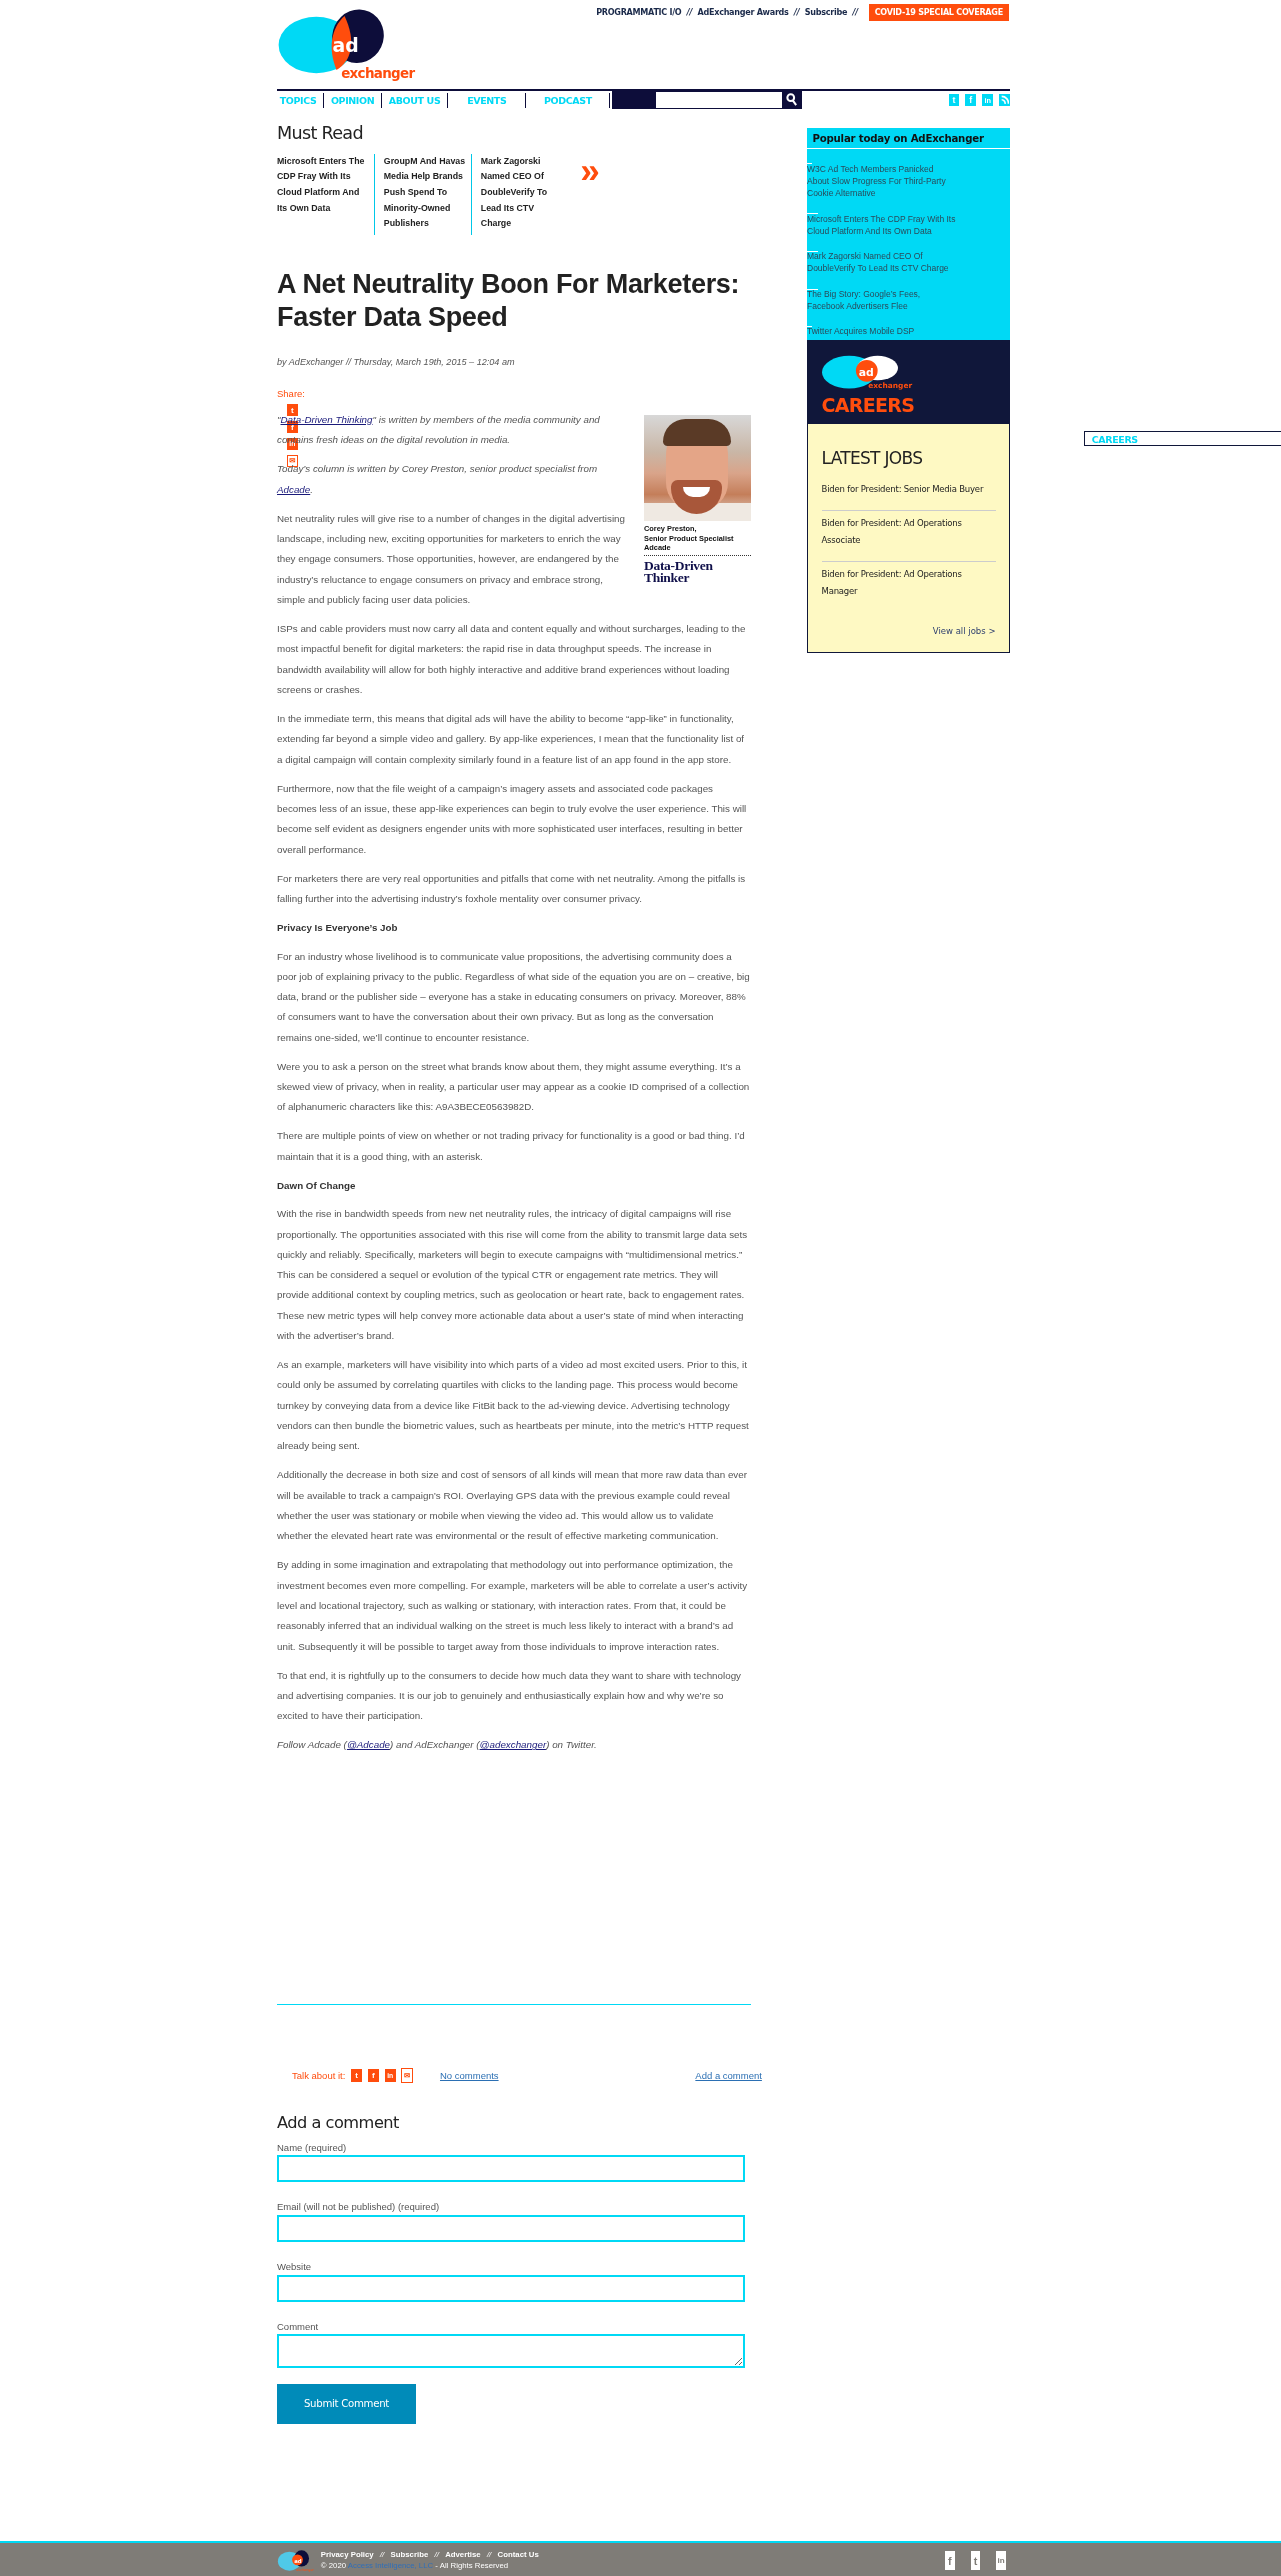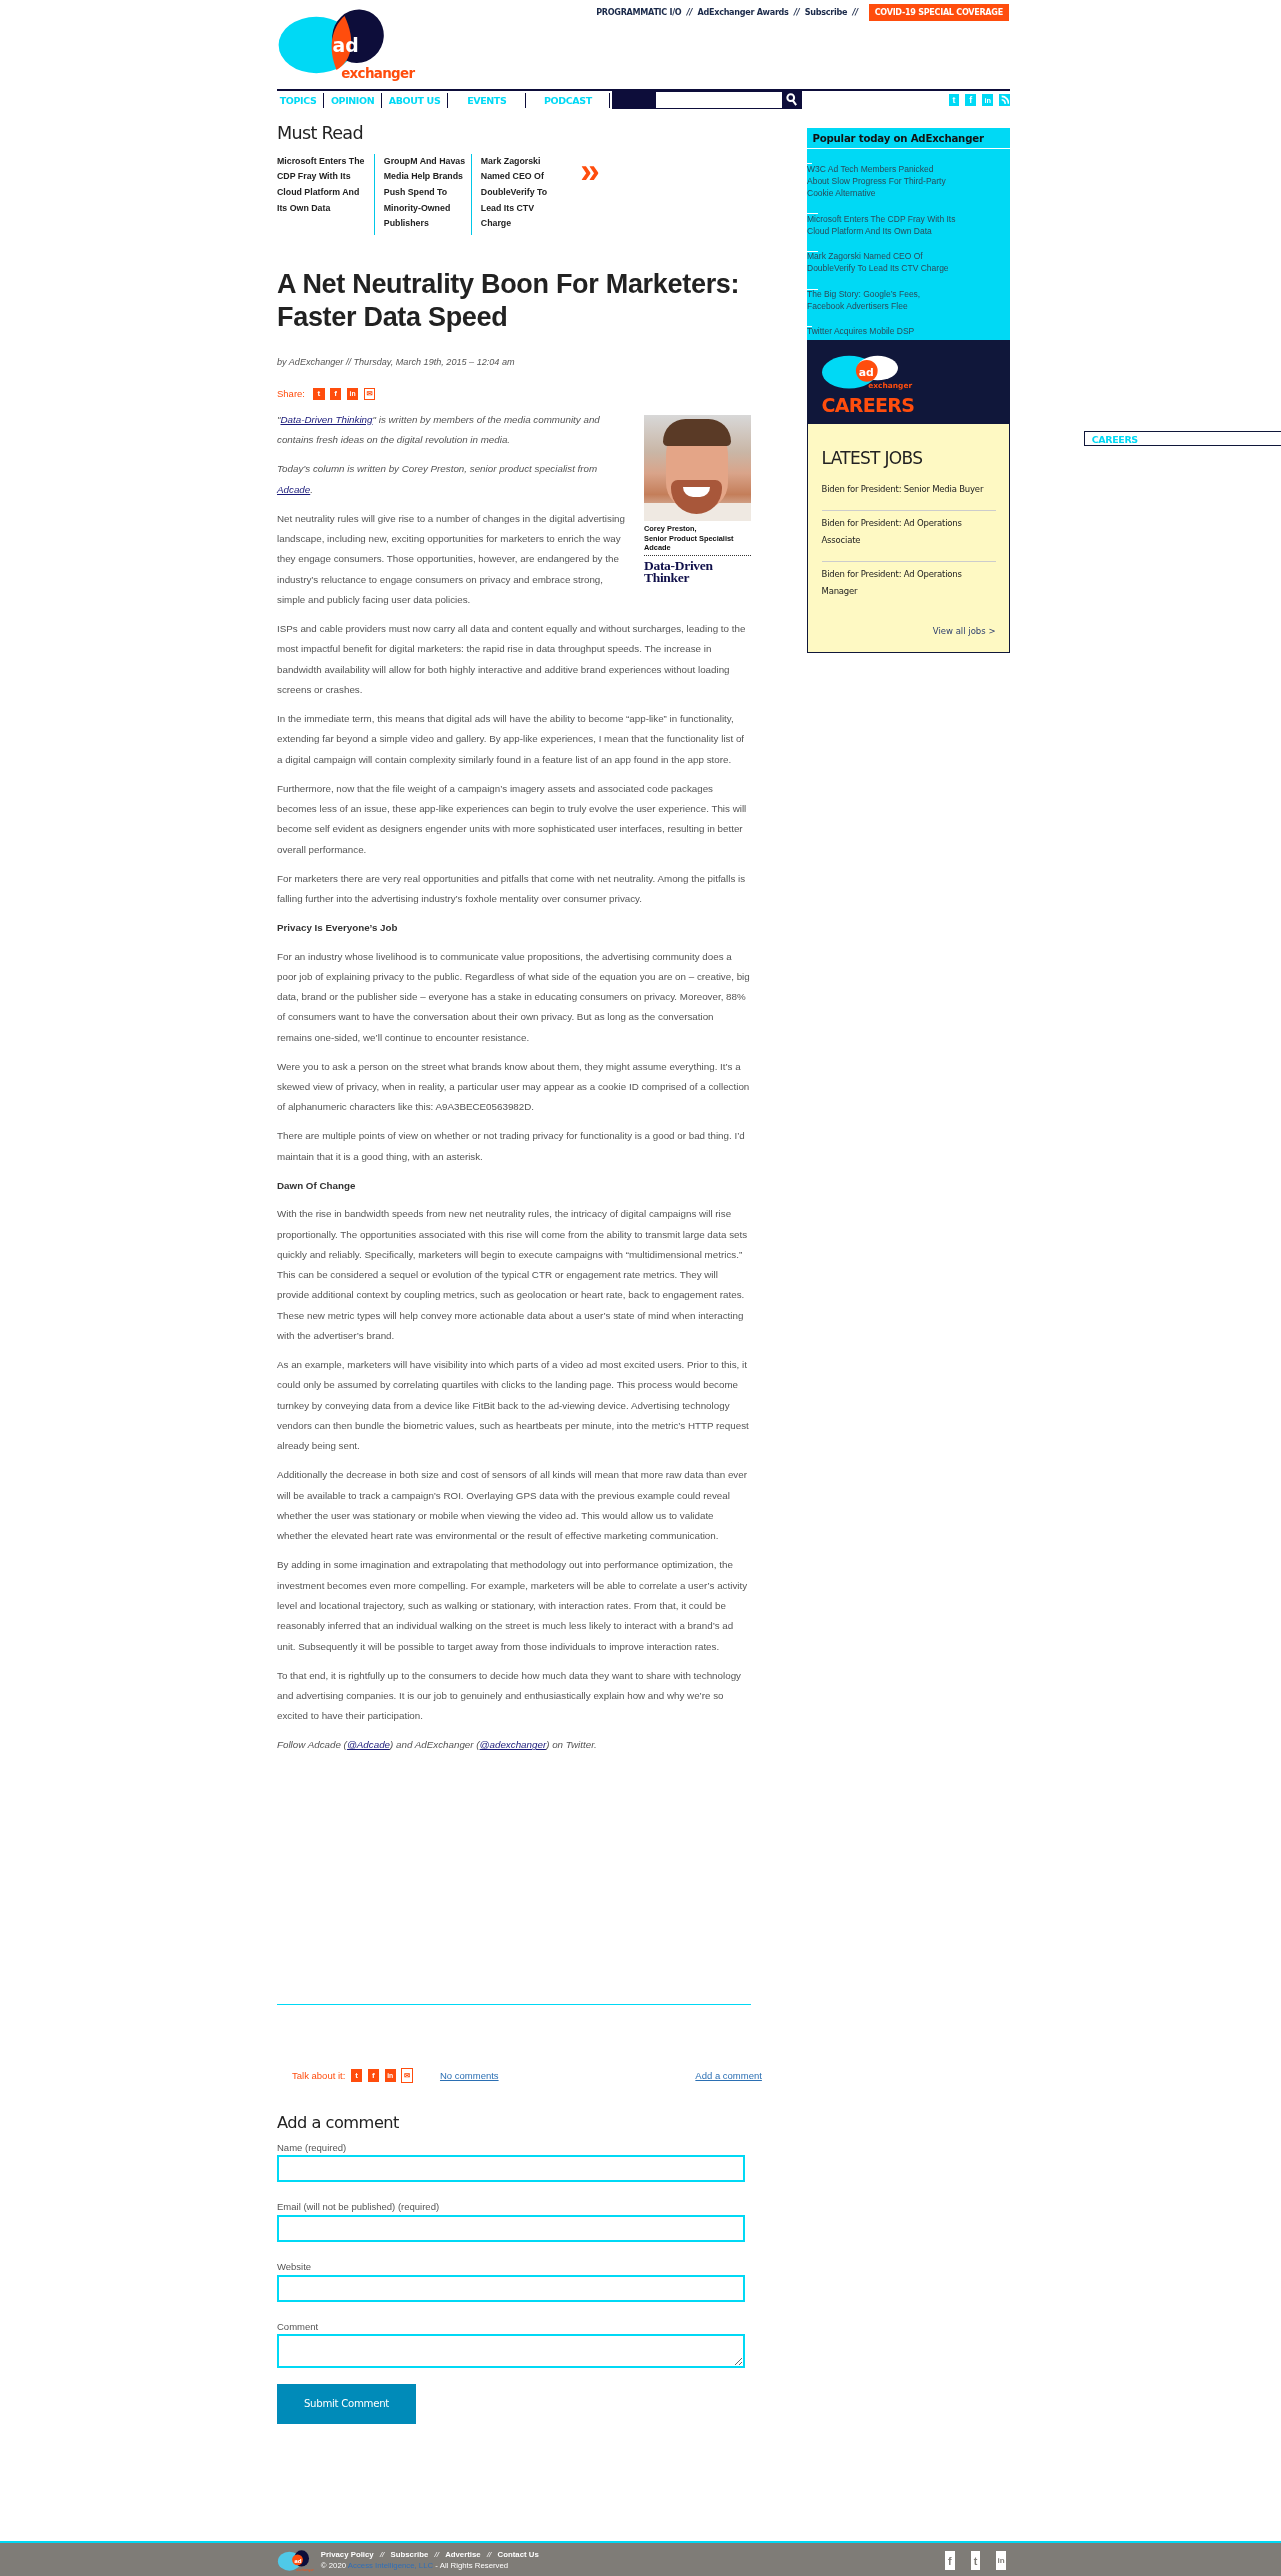--- a/index.html
+++ b/index.html
@@ -31,21 +31,21 @@
   .must-read h2 { font-family: "DejaVu Sans", sans-serif; font-weight: normal; font-size: 17.6px; color: #222; letter-spacing: -0.7px; margin-bottom: 10.8px; }
   .mr-row { display: flex; align-items: flex-start; }
   .mr-item { width: 97px; font-size: 8.8px; font-weight: bold; color: #222; line-height: 15.6px; padding-right: 4.1px; }
   .mr-item + .mr-item { border-left: 0.7px solid #00c8e8; padding-left: 8.8px; width: 97px; height: 81px; }
   .mr-item:nth-child(2) { width: 97px; }
   .mr-next { color: #ff4d0d; font-size: 35px; font-weight: bold; margin-left: 12.2px; margin-top: -1.4px; letter-spacing: -9.5px; line-height: 1; }
 
   
   .title { position: absolute; left: 277px; top: 268px; width: 474px; font-size: 27px; font-weight: bold; color: #222; line-height: 32.5px; letter-spacing: -0.3px; }
   .byline { position: absolute; left: 277px; top: 357px; font-style: italic; font-size: 9.1px; color: #555; }
-  .share { position: absolute; left: 277px; top: 388px; display: flex; align-items: center; gap: 5.4px; }
+  .share { position: absolute; left: 277px; top: 388px; display: flex; align-items: center; gap: 5.4px; flex-direction: column; }
   .share-label { color: #ff4d0d; font-size: 9.5px; margin-right: 2.7px; }
   .si { width: 11.5px; height: 11.5px; background: #ff4d0d; color: #fff; font-size: 8.1px; font-weight: bold; display: flex; align-items: center; justify-content: center; }
   .si.mail { background: #fff; border: 1.4px solid #ff4d0d; color: #ff4d0d; font-size: 7.4px; }
 
   .body { position: absolute; left: 277px; top: 410px; width: 474px; font-size: 9.8px; line-height: 20.3px; color: #555; }
   .body p { margin-bottom: 8.8px; }
   .body p.intro { font-style: italic; }
   .body a.lnk { color: #1a1a7a; text-decoration: underline; }
   .body h3 { font-size: 9.8px; font-weight: bold; color: #333; margin: 2.7px 0 8.1px; }
   .author-card { float: right; width: 107px; margin: 5.4px 0 6.8px 13.5px; }

